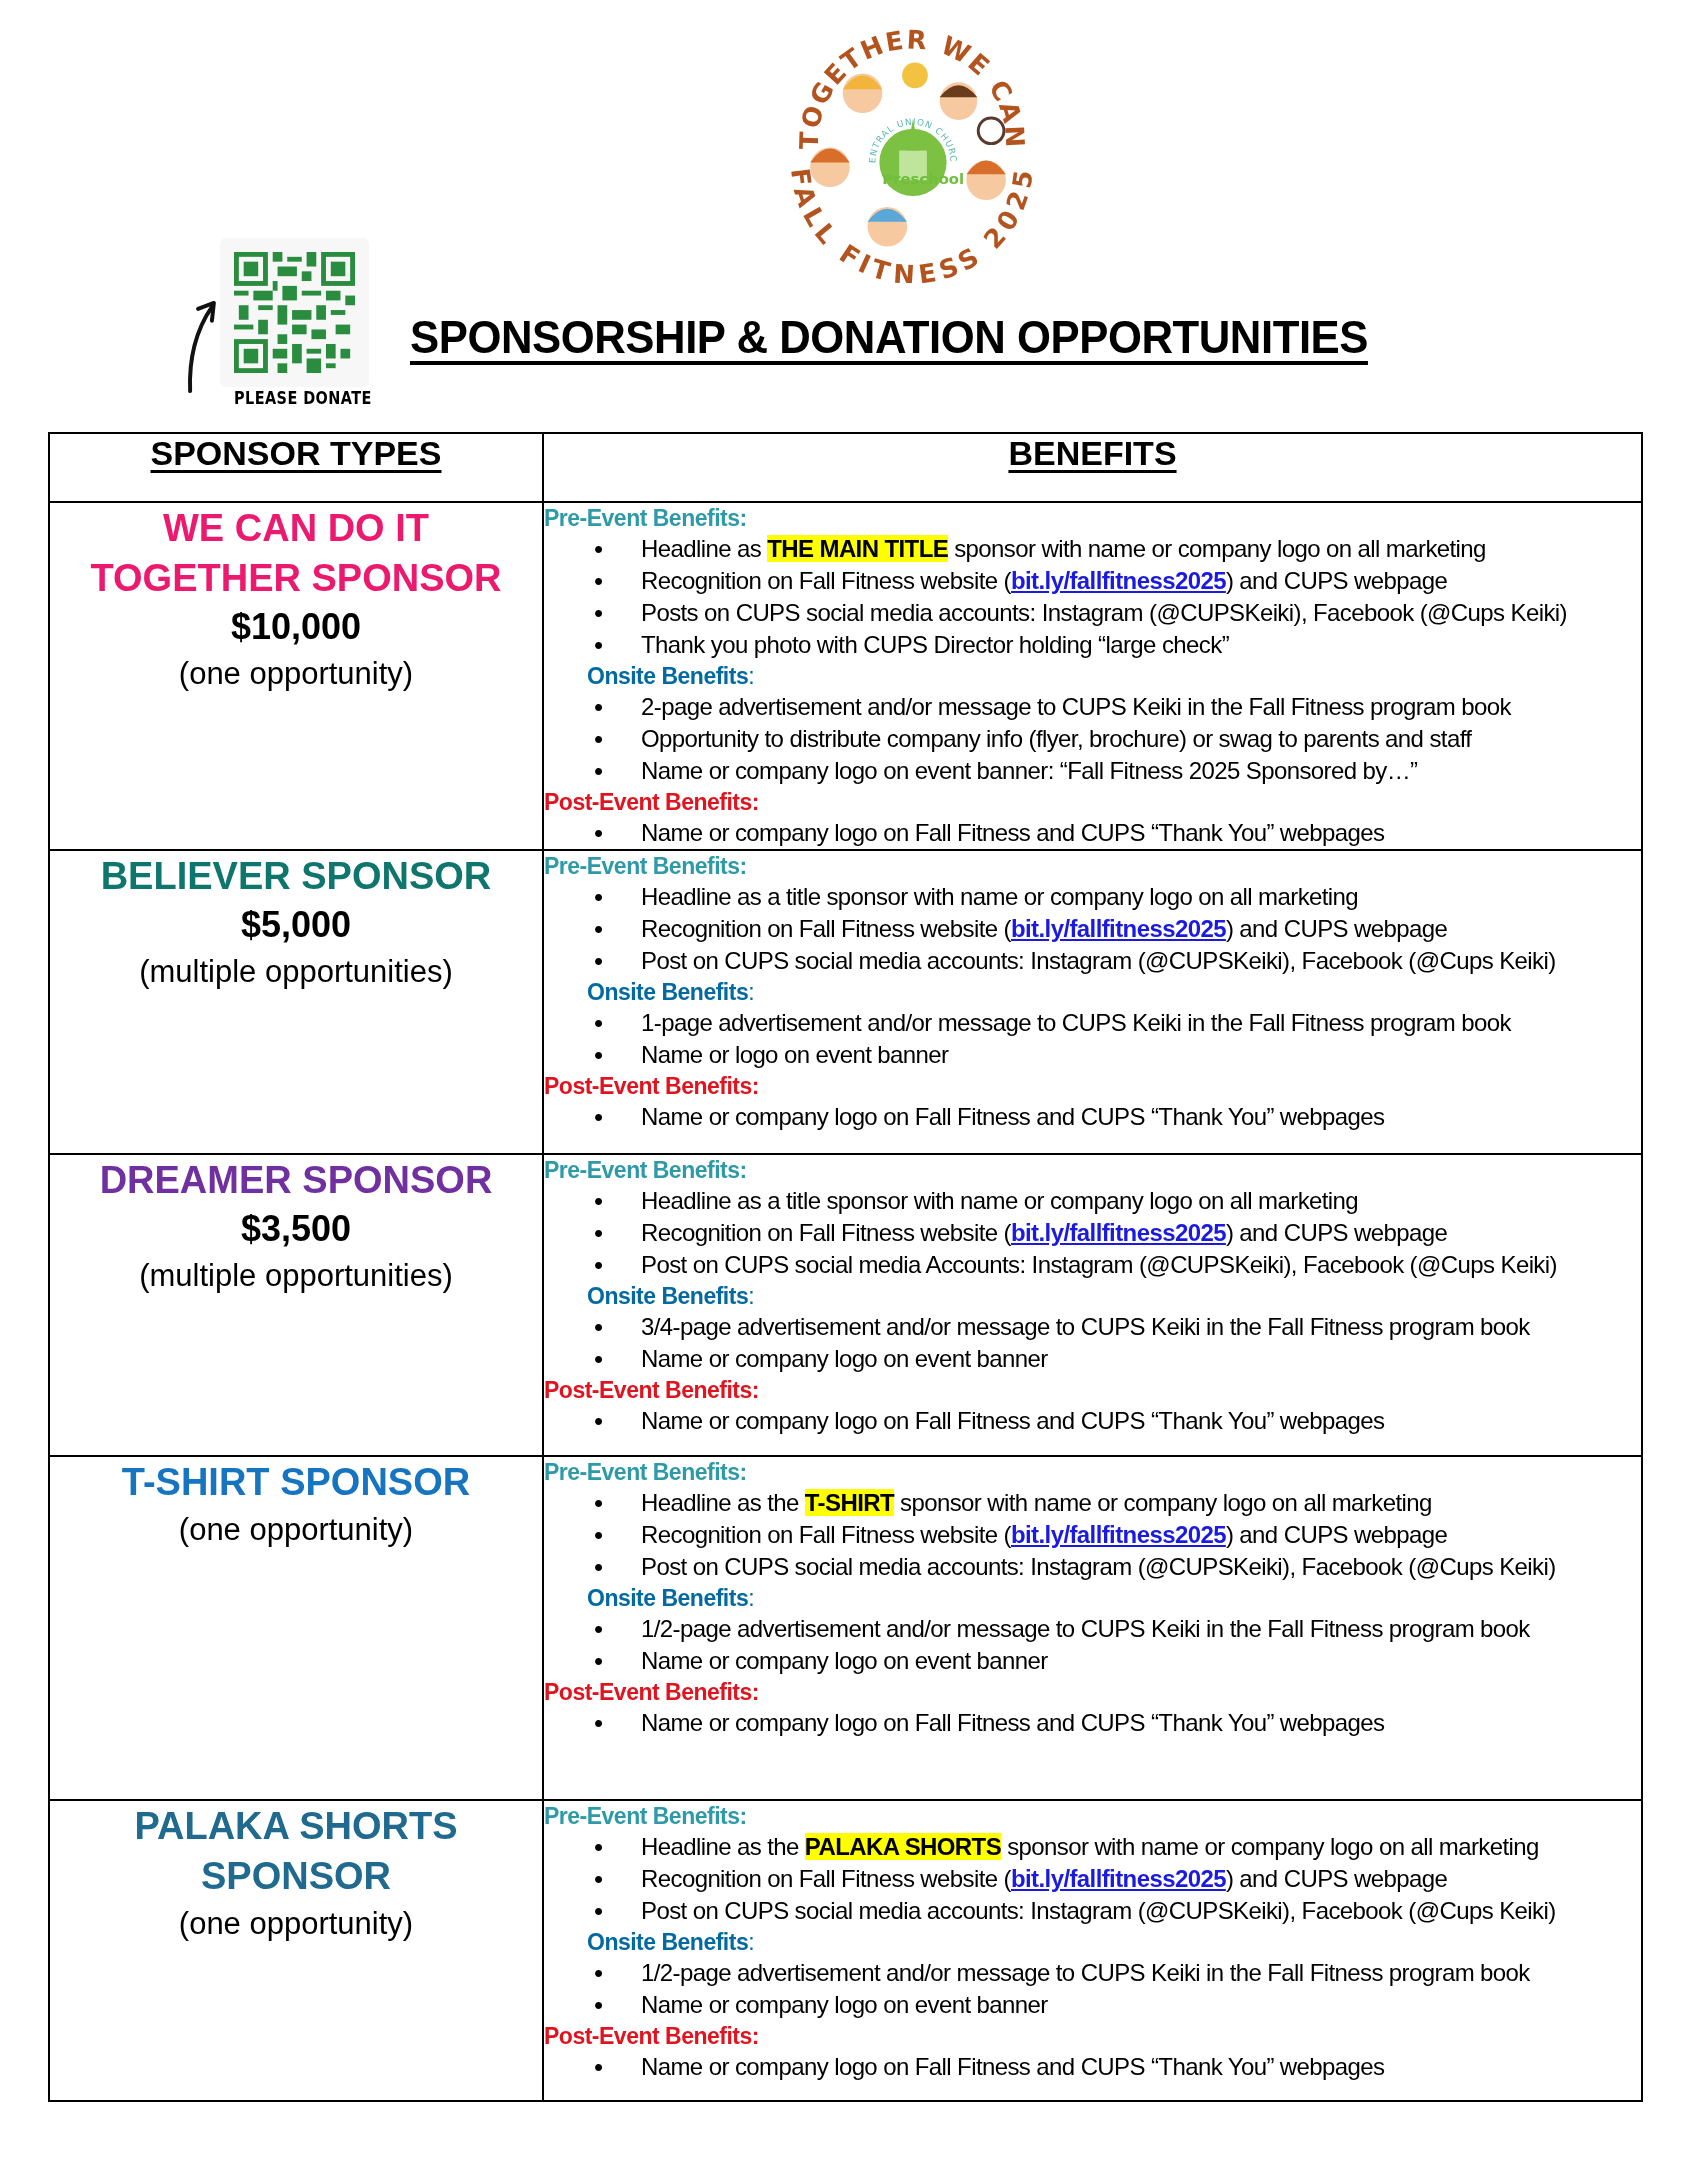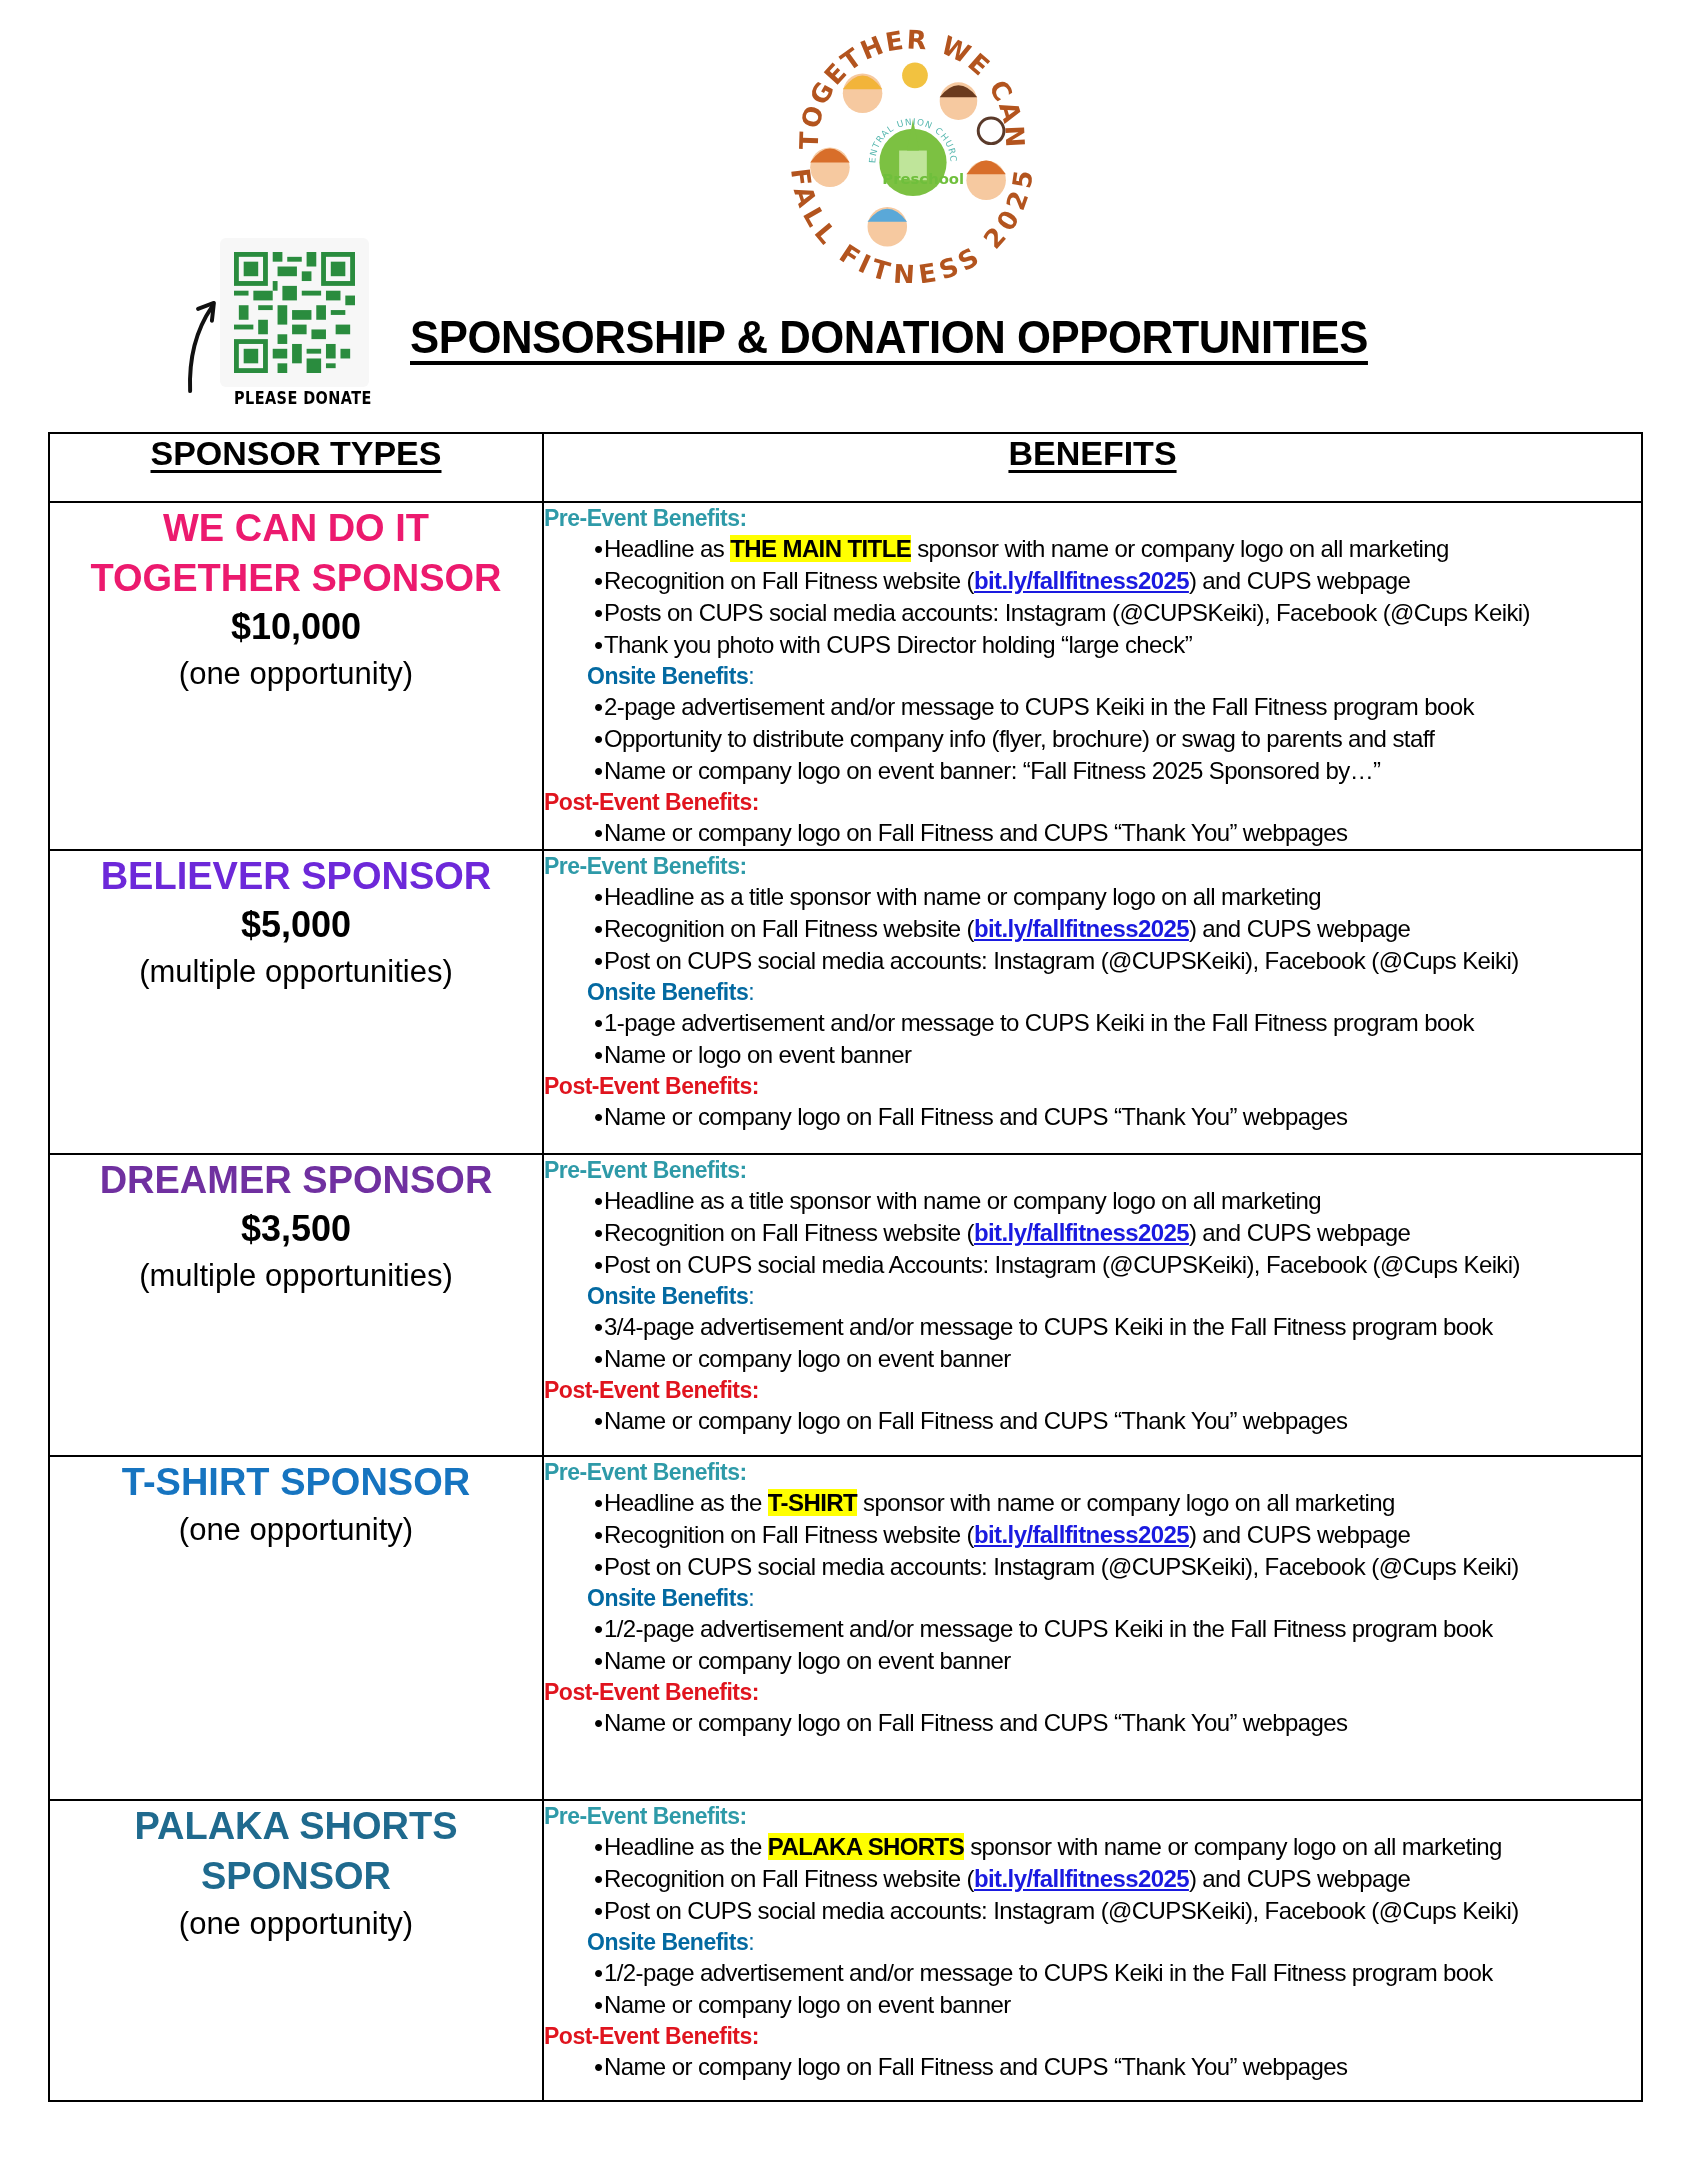--- a/index.html
+++ b/index.html
@@ -19,21 +19,21 @@
   td.type { width: 492px; text-align: center; padding-top: 6px; }
   .tname { font-size: 38px; font-weight: bold; line-height: 50px; }
   .tprice { font-size: 36px; font-weight: bold; line-height: 48px; }
   .topp { font-size: 31px; line-height: 46px; }
   td.ben { padding: 4px 0 6px 14px; margin-left: 8px; }
   .sec { font-size: 23px; font-weight: bold; line-height: 30px; letter-spacing: -0.5px; }
   .sec.pre { color: #2e9aa8; }
   .sec.on { color: #0369a1; padding-left: 43px; }
   .sec.post { color: #e0141e; }
   ul { margin: 0; padding: 0; list-style: none; }
-  li { position: relative; padding-left: 60px; font-size: 24px; line-height: 32px; white-space: nowrap; letter-spacing: -0.6px; }
+  li { position: relative; padding-left: 97px; font-size: 24px; line-height: 32px; white-space: nowrap; letter-spacing: -0.6px; }
   li::before { content: "\2022"; position: absolute; left: 50px; top: 0; font-size: 26px; }
   .hl { background: #ffff00; font-weight: bold; }
   .lnk { color: #1a1ae0; font-weight: bold; text-decoration: underline; }
 </style>
 </head>
 <body>
 
 <div class="logo">
   <svg width="248" height="259" viewBox="0 0 250 262">
     <defs>
@@ -157,21 +157,21 @@
       </ul>
       <div class="sec post">Post-Event Benefits:</div>
       <ul>
         <li>Name or company logo on Fall Fitness and CUPS “Thank You” webpages</li>
       </ul>
     </td>
   </tr>
 
   <tr style="height:304px">
     <td class="type">
-      <div class="tname" style="color:#6d28d9">BELIEVER SPONSOR</div>
+      <div class="tname" style="color:#0f766e">BELIEVER SPONSOR</div>
       <div class="tprice">$5,000</div>
       <div class="topp">(multiple opportunities)</div>
     </td>
     <td class="ben">
       <div class="sec pre">Pre-Event Benefits:</div>
       <ul>
         <li>Headline as a title sponsor with name or company logo on all marketing</li>
         <li><span>Recognition on Fall Fitness website (</span><a class="lnk">bit.ly/fallfitness2025</a><span>) and CUPS webpage</span></li>
         <li>Post on CUPS social media accounts: Instagram (@CUPSKeiki), Facebook (@Cups Keiki)</li>
       </ul>

